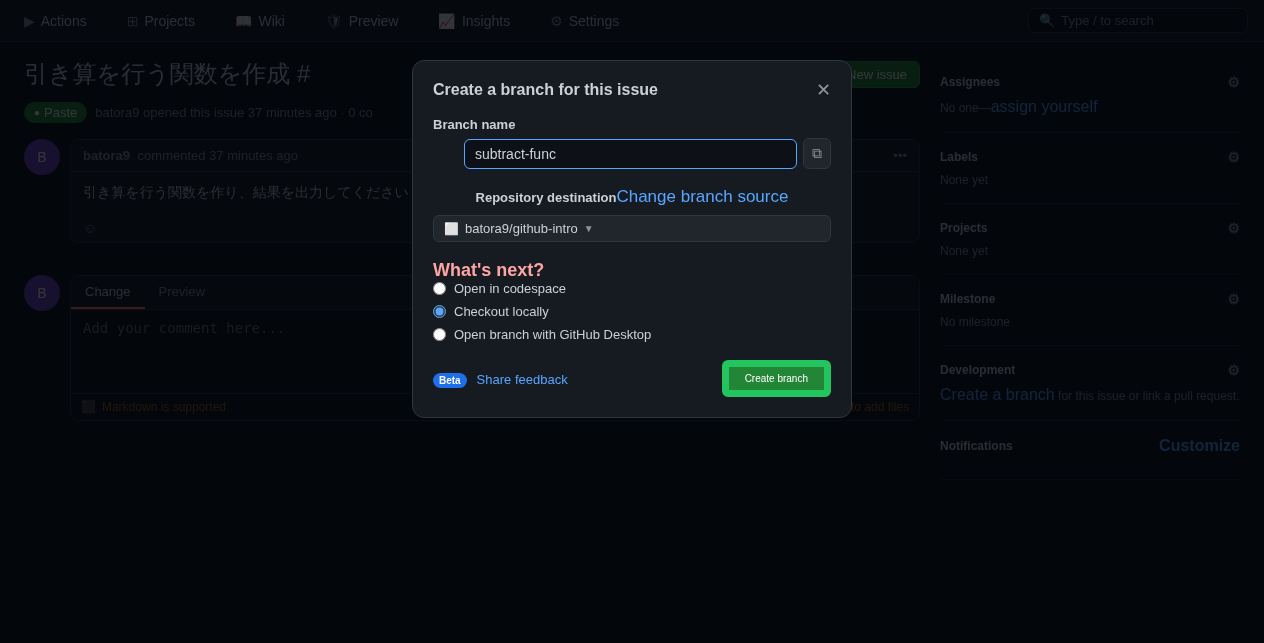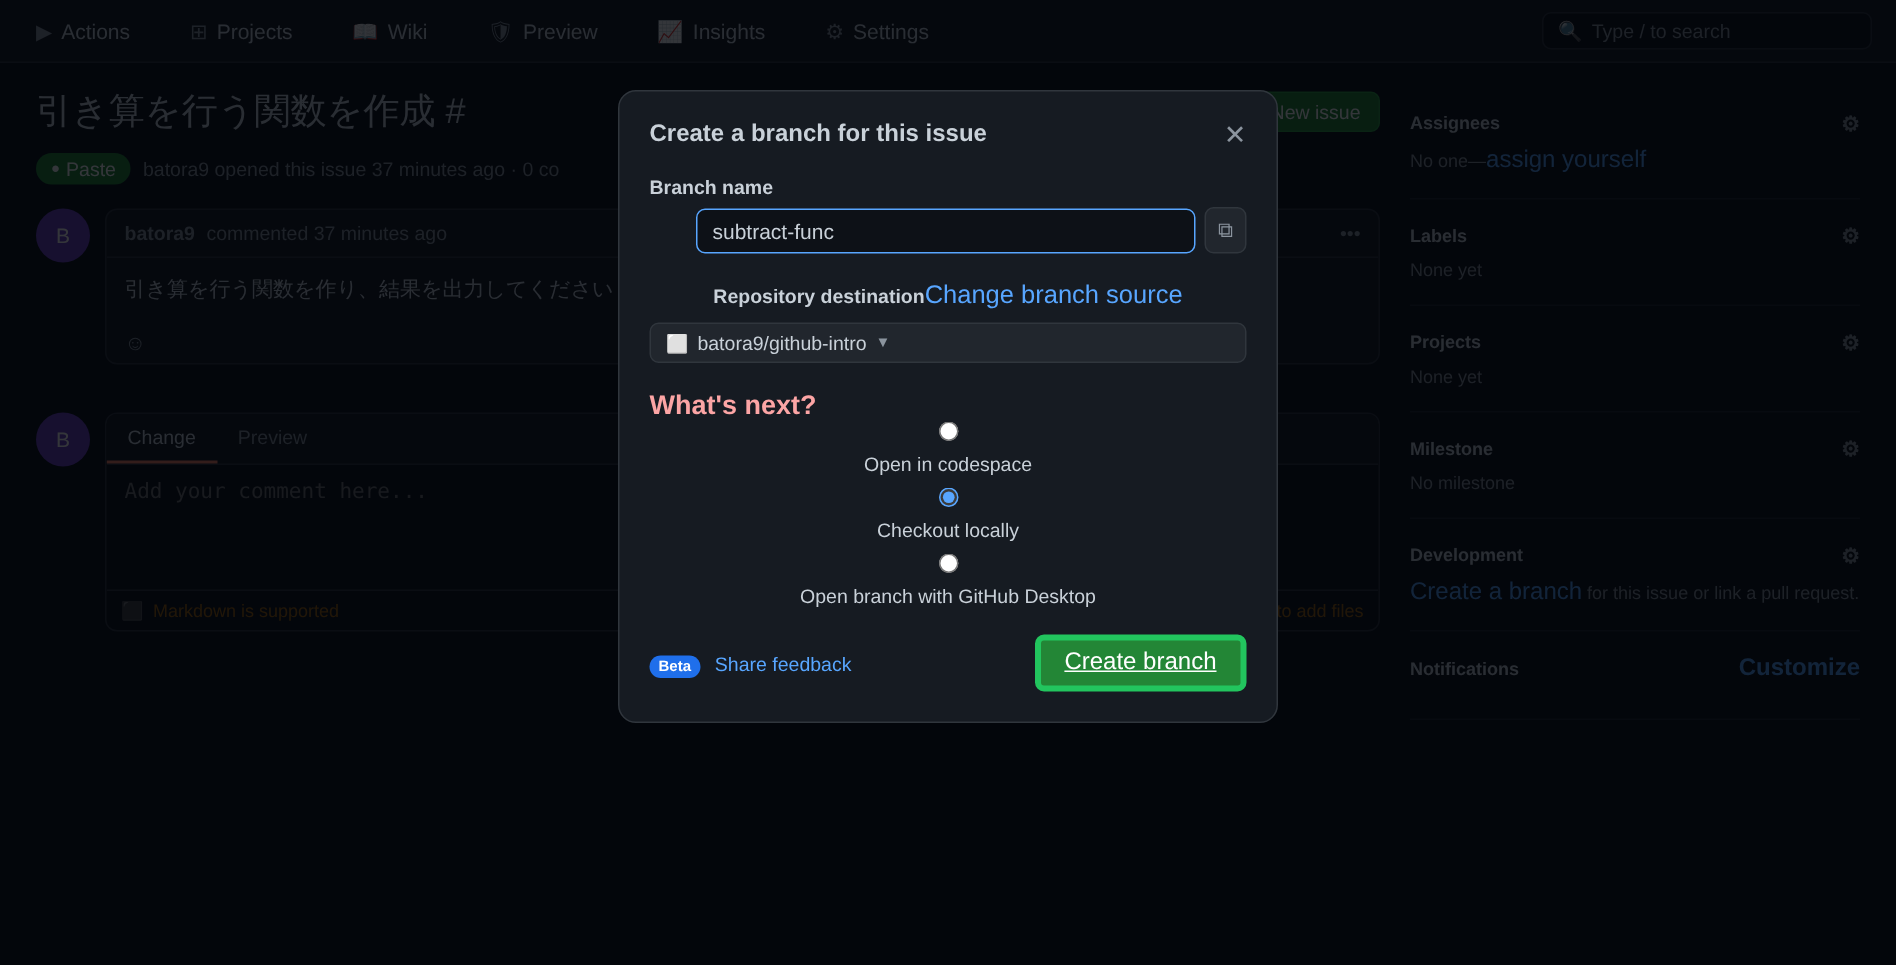--- a/index.html
+++ b/index.html
@@ -348,21 +348,20 @@
       color: #fca5a5;
       margin-bottom: 0;
     }
     .radio-option {
       display: flex;
       align-items: center;
       gap: 8px;
       margin-bottom: 8px;
       font-size: 13px;
       color: #c9d1d9;
-      flex-direction: column;
     }
     .radio-option input[type=radio] {
       accent-color: #58a6ff;
       cursor: pointer;
     }
 
     .modal-footer {
       display: flex;
       align-items: center;
       justify-content: space-between;
@@ -379,28 +378,27 @@
       text-align: right;
     }
     .share-feedback-link {
       color: #58a6ff;
       font-size: 13px;
       text-decoration: none;
       cursor: pointer;
     }
     .create-branch-btn {
       background: #238636;
-      border: 4px solid #22c55e;
+      border: 7px solid #22c55e;
       color: #fff;
       padding: 6px 16px;
       border-radius: 6px;
       cursor: pointer;
-      font-size: 16px;
+      font-size: 10px;
       font-weight: 500;
-      text-decoration: underline;
     }
   </style>
 </head>
 <body>
 
 <div class="top-nav">
   <div class="nav-item">
     <span class="nav-icon">▶</span>
     <span>Actions</span>
   </div>

